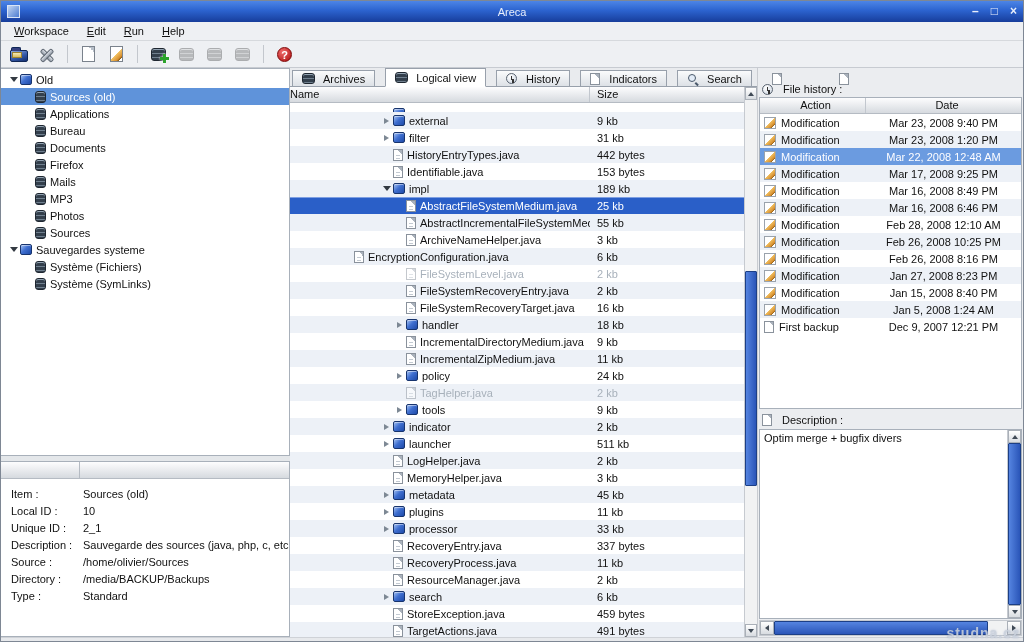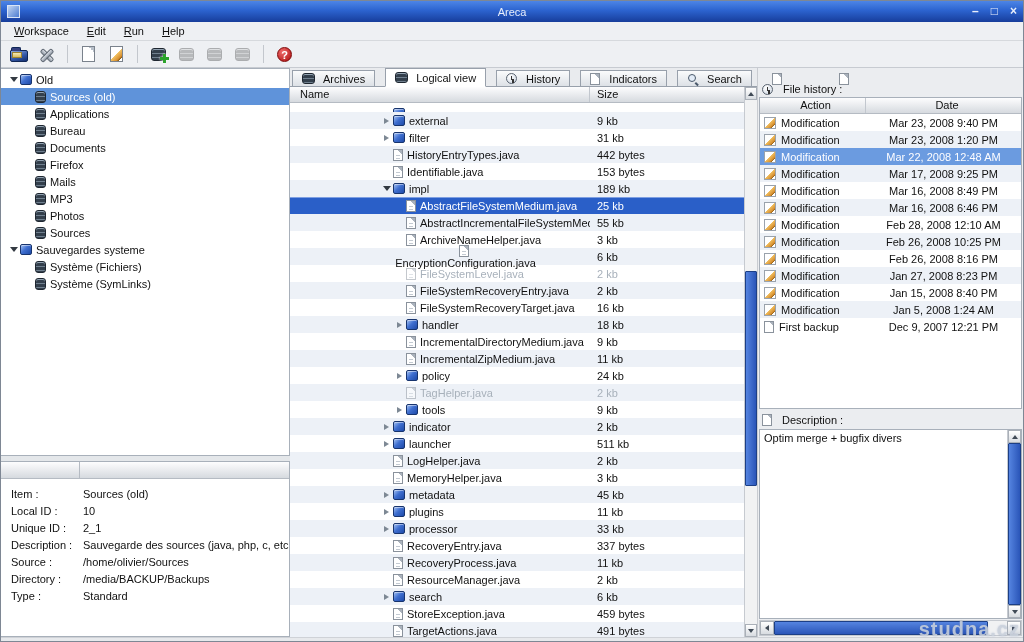--- a/index.html
+++ b/index.html
@@ -40,21 +40,21 @@
   .d-value{white-space:nowrap;}
   
   .middle{flex:1;display:flex;flex-direction:column;min-width:0;}
   .tabbar{height:19px;display:flex;align-items:flex-end;background:#e9ebee;padding-left:2px;border-bottom:1px solid #98a0ab;gap:8px;}
   .tab{display:flex;align-items:center;gap:4px;padding:0 9px;height:16px;margin-right:2px;
     border:1px solid #98a0ab;border-bottom:none;background:linear-gradient(#fafbfc,#dde1e6);white-space:nowrap;}
   .tab.active{background:#fff;height:19px;margin-bottom:-1px;border-bottom:1px solid #fff;}
   .mbody{flex:1;display:flex;min-height:0;}
   .mcontent{flex:1;display:flex;flex-direction:column;min-width:0;}
   .mheader{height:16px;display:flex;background:linear-gradient(#fdfdfe,#d6dadf);border-bottom:1px solid #b5bbc3;flex:none;}
-  .mh-name{width:300px;border-right:1px solid #c2c7ce;padding-left:10px;line-height:15px;flex:none;}
+  .mh-name{width:300px;border-right:1px solid #c2c7ce;padding-left:0;line-height:15px;flex:none;}
   .mh-size{flex:1;padding-left:7px;line-height:15px;}
   .mrows{flex:1;background:#fff;overflow:hidden;}
   .f-row{height:17px;display:flex;align-items:center;}
   .f-row.shade{background:#edf1f7;}
   .f-row.sel{background:#2a5fc8;color:#fff;border-top:1px solid #7e9fe2;}
   .f-row.dim{color:#a8b1bb;}
   .f-row.partial{height:9px;overflow:hidden;align-items:flex-start;}
   .f-name{width:300px;display:flex;align-items:center;overflow:hidden;white-space:nowrap;flex:none;}
   .f-size{flex:1;padding-left:7px;white-space:nowrap;}
   
@@ -142,21 +142,21 @@
     background:repeating-linear-gradient(180deg,#70808f 0 1px,#333f4c 1px 4px);box-shadow:inset 0 1px 0 #93a3b2;}
   .disk-plus-icon::after{content:"";position:absolute;right:-4px;bottom:-3px;width:9px;height:9px;
     background:linear-gradient(#2ba32b,#2ba32b) center/9px 3px no-repeat,
                linear-gradient(#2ba32b,#2ba32b) center/3px 9px no-repeat;
     filter:drop-shadow(0 0 1px #fff);}
   .disk-gray-icon{width:15px;height:13px;border:1px solid #565e68;border-radius:3px;
     background:repeating-linear-gradient(180deg,#aab2ba 0 1px,#6e7883 1px 4px);box-shadow:inset 0 1px 0 #c8d0d8;}
   .help-icon{width:15px;height:15px;border-radius:50%;color:#fff;font-weight:bold;text-align:center;line-height:15px;
     background:radial-gradient(circle at 35% 30%,#f06a6a,#ab0c0c);border:1px solid #7e0808;}
   .help-icon::after{content:"?";}
-  .watermark{position:absolute;right:3px;bottom:0;font-size:20px;font-weight:bold;letter-spacing:1px;
+  .watermark{position:absolute;right:3px;bottom:0;font-size:14px;font-weight:bold;letter-spacing:1px;
     color:rgba(205,211,221,.85);text-shadow:0 0 2px rgba(90,110,160,.35);}
 </style>
 </head>
 <body>
 
 <div class="window">
 
   <div class="titlebar">
     <span class="win-icon"></span>
     <span class="title">Areca</span>
@@ -430,21 +430,21 @@
               </div>
               <div class="f-row">
                 <div class="f-name" style="padding-left: 103px;">
                   <span style="width: 13px; flex: 0 0 auto;"></span>
                   <span class="ic file-icon"></span>
                   <span>ArchiveNameHelper.java</span>
                 </div>
                 <div class="f-size">3 kb</div>
               </div>
               <div class="f-row shade">
-                <div class="f-name" style="padding-left: 51px; flex-direction: column;">
+                <div class="f-name" style="padding-left: 51px;">
                   <span style="width: 13px; flex: 0 0 auto;"></span>
                   <span class="ic file-icon"></span>
                   <span>EncryptionConfiguration.java</span>
                 </div>
                 <div class="f-size">6 kb</div>
               </div>
               <div class="f-row dim">
                 <div class="f-name" style="padding-left: 103px;">
                   <span style="width: 13px; flex: 0 0 auto;"></span>
                   <span class="ic file-icon"></span>

